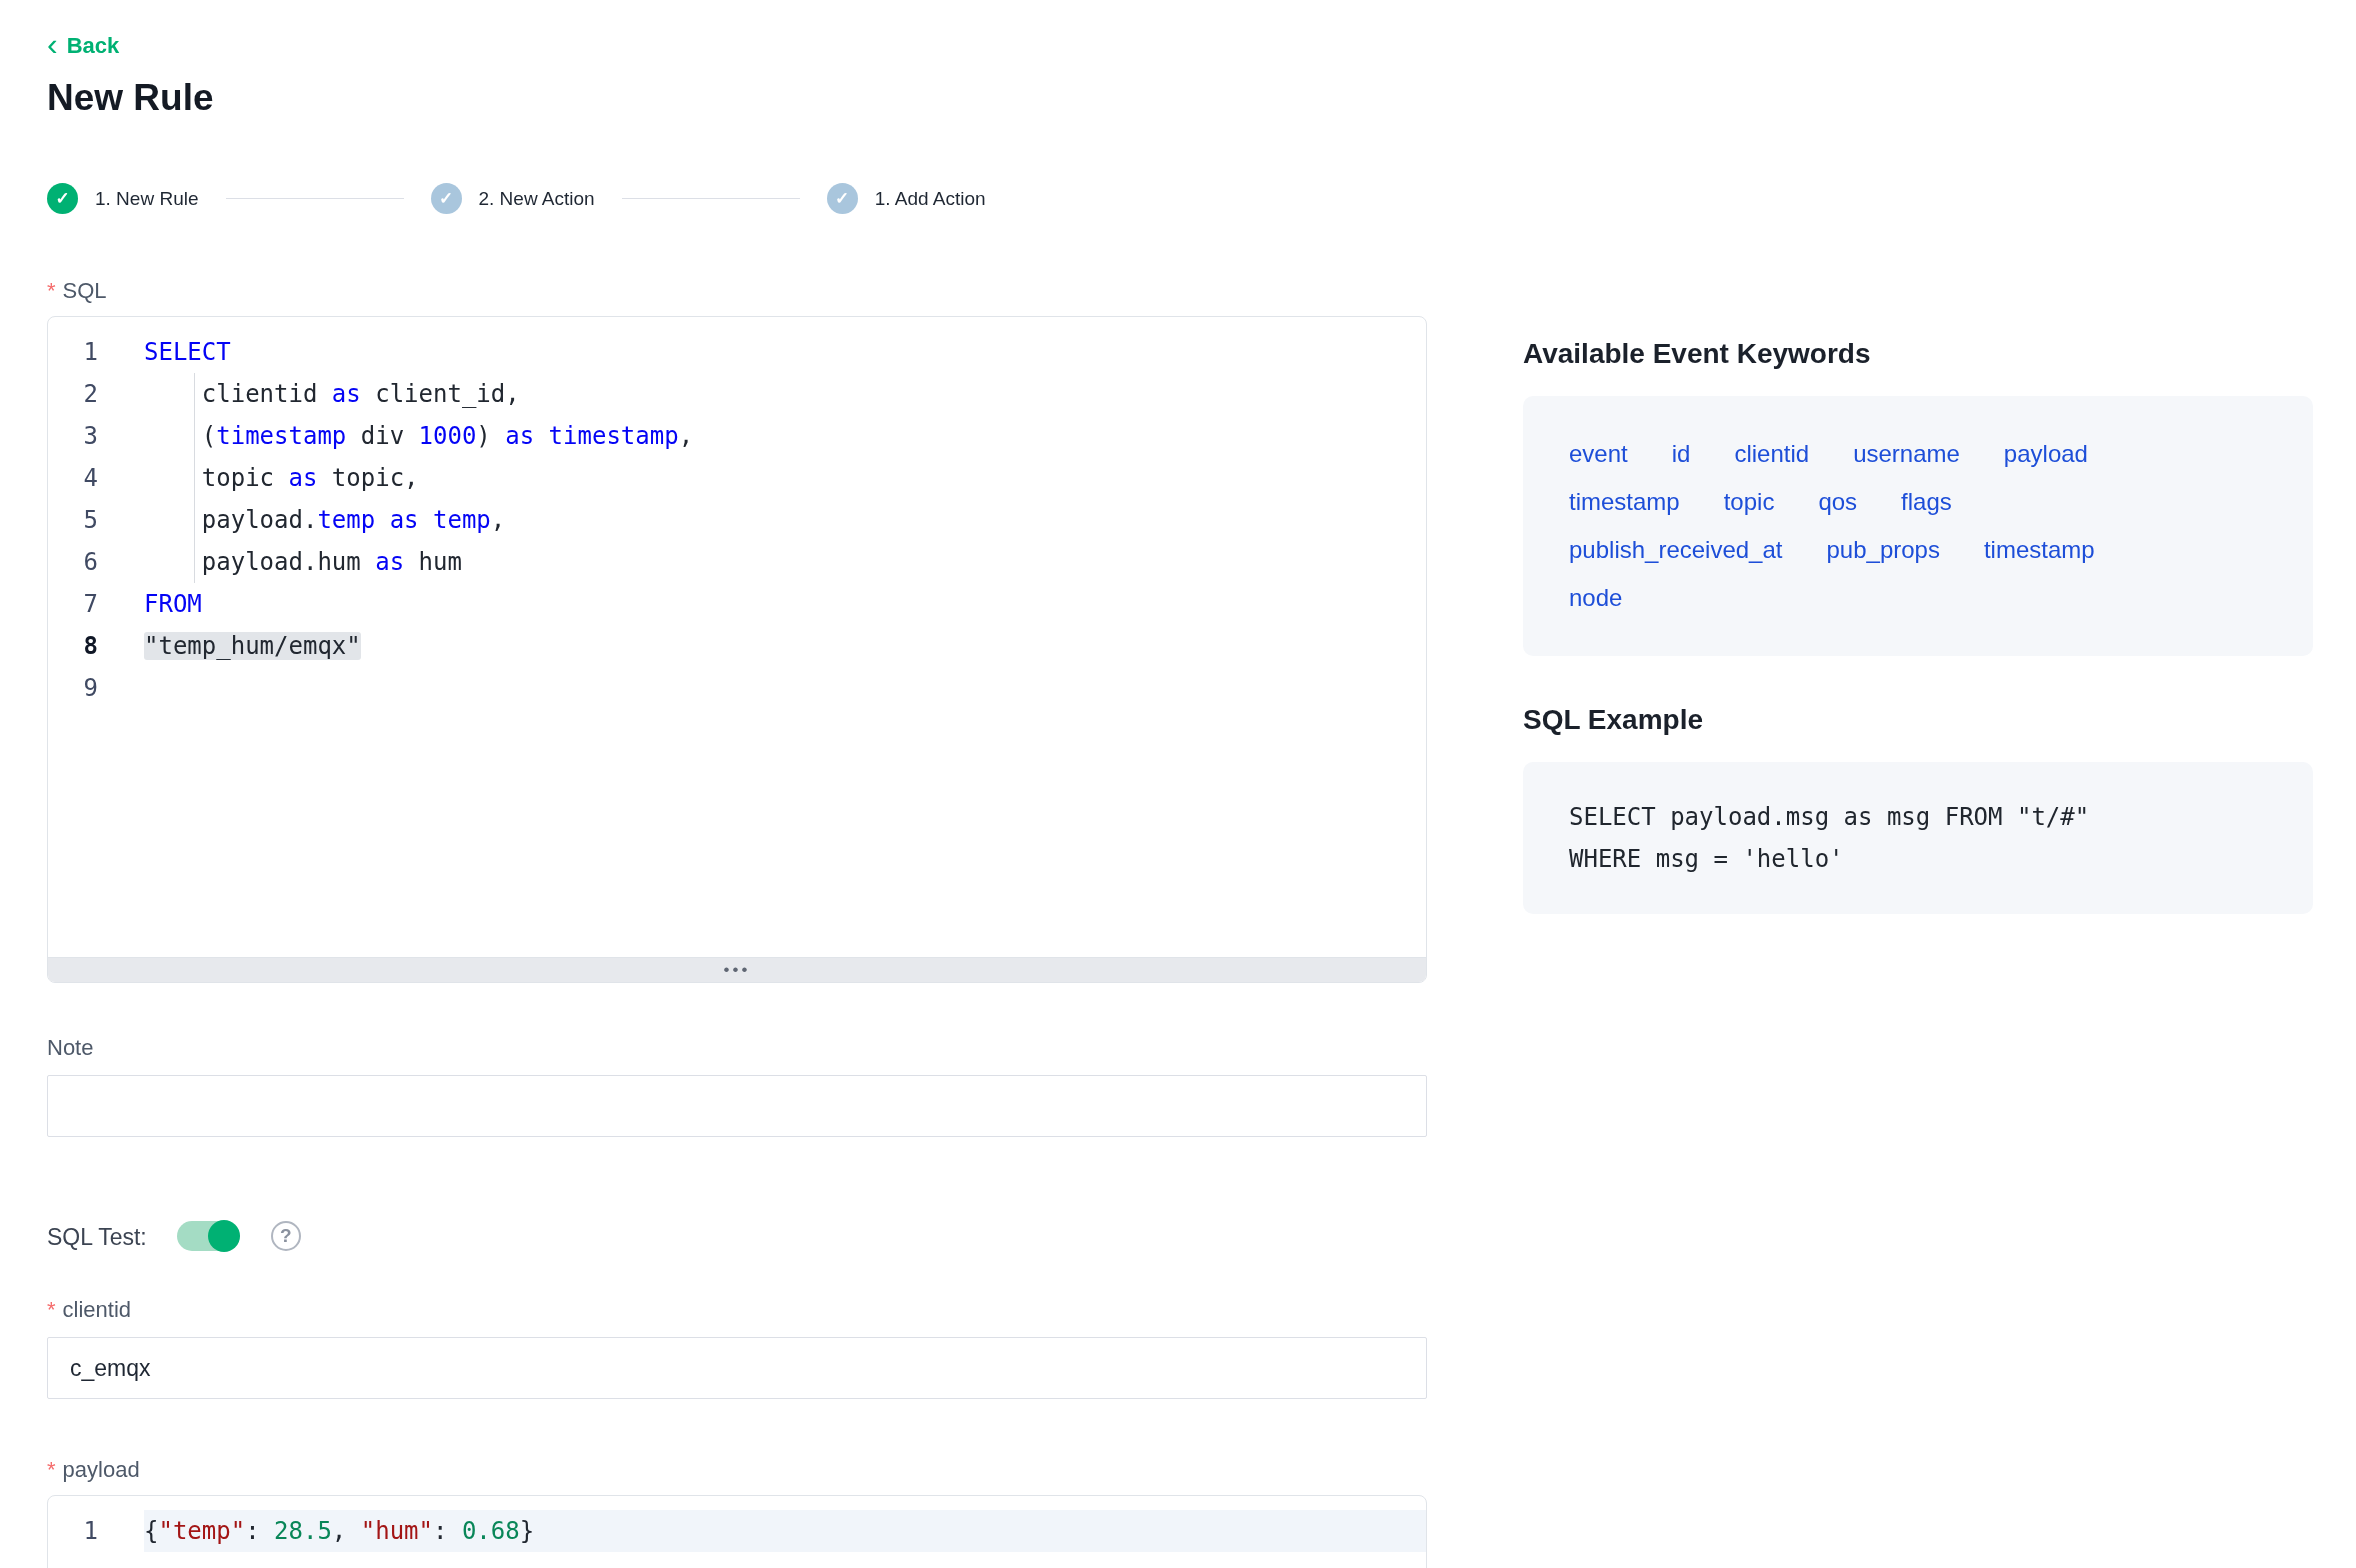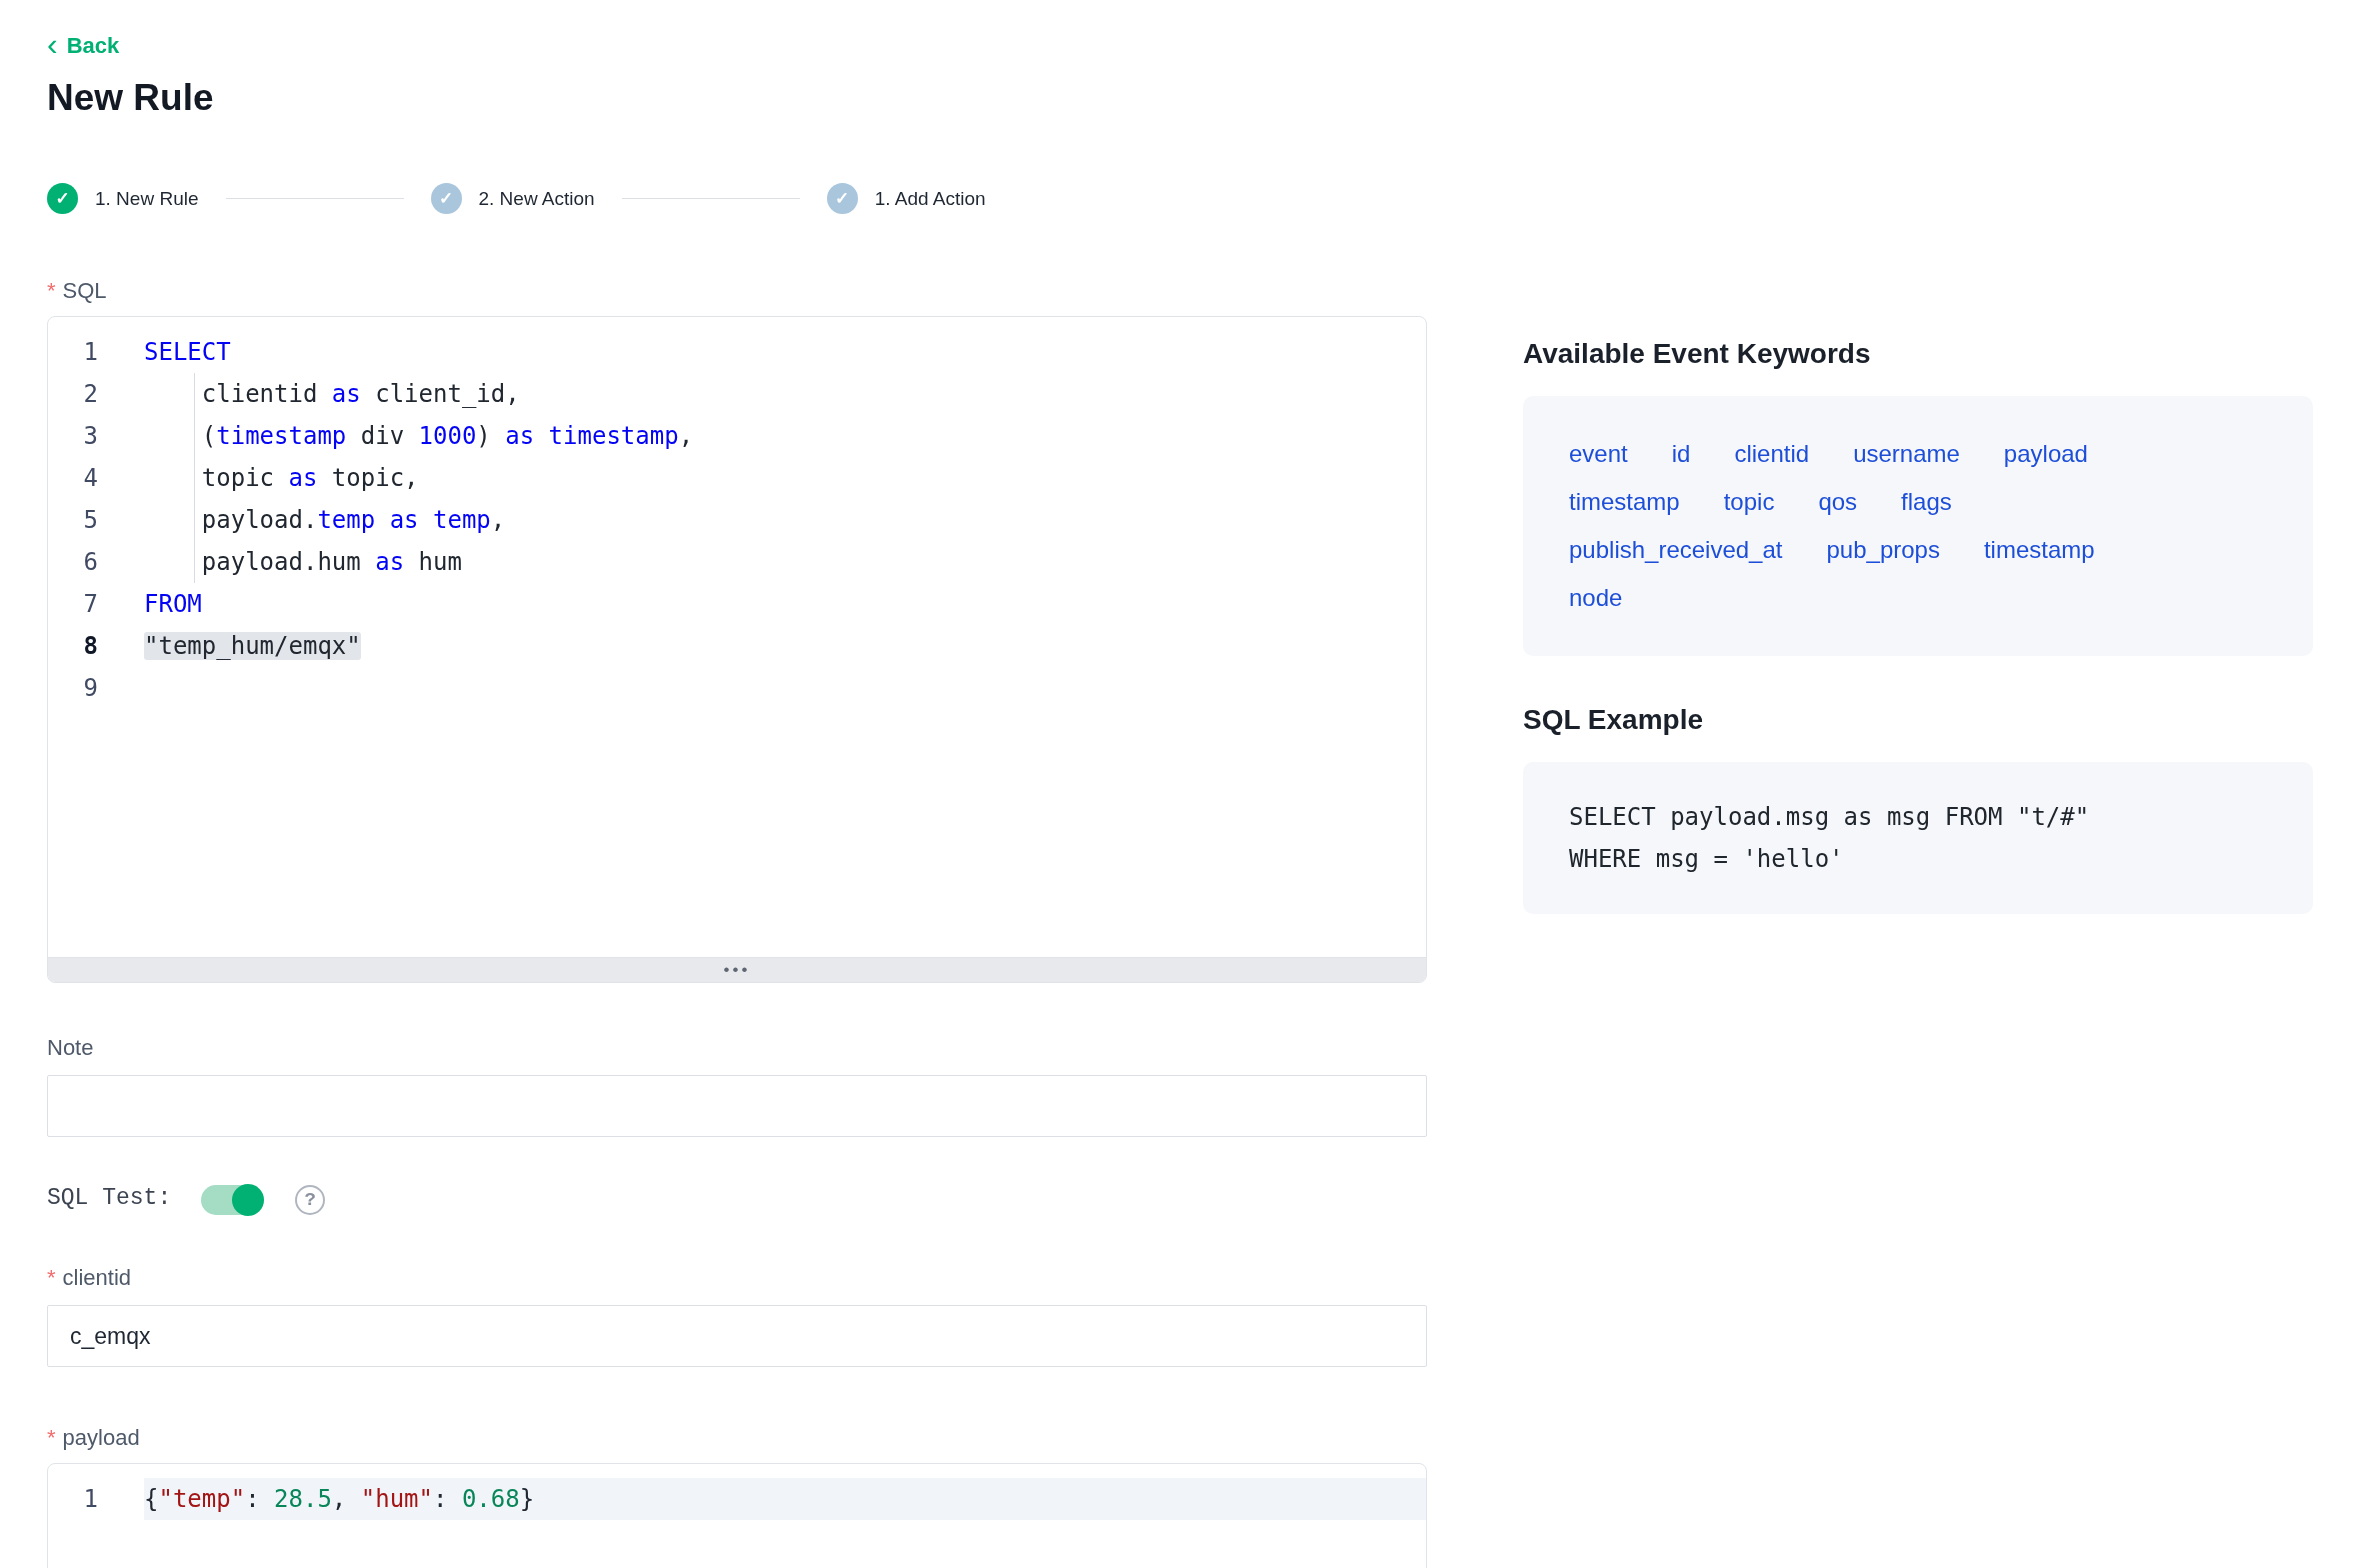--- a/index.html
+++ b/index.html
@@ -53,21 +53,21 @@
   .tk-str{color:#a31515;}
   .tk-num{color:#098658;}
   .resize-bar{height:24px;background:#e7e9ed;border-top:1px solid #e0e4e9;display:flex;align-items:center;justify-content:center;
     color:#5f6673;font-size:17px;letter-spacing:3px;cursor:row-resize;line-height:10px;}
 
   
   .text-input{margin-top:14px;width:100%;height:62px;box-sizing:border-box;border:1px solid #dcdfe6;border-radius:2px;
     font-size:23px;color:#1f2733;padding:0 22px;font-family:"Liberation Sans",sans-serif;outline:none;display:block;background:#fff;}
 
   
-  .sqltest-row{margin-top:48px;display:flex;align-items:flex-start;height:34px;font-family:Liberation Mono, monospace;}
+  .sqltest-row{margin-top:80px;display:flex;align-items:flex-end;height:34px;}
   .sqltest-label{font-size:23px;color:#3c4452;margin-right:30px;}
   .switch{width:62px;height:30px;border-radius:16px;background:#a4dcc4;position:relative;cursor:pointer;flex:none;}
   .switch .knob{position:absolute;right:-1px;top:-1px;width:32px;height:32px;border-radius:50%;background:#00b173;}
   .help{width:30px;height:30px;border-radius:50%;border:2px solid #b0b6c0;color:#8a919e;display:flex;align-items:center;justify-content:center;
     font-size:19px;font-weight:700;margin-left:32px;box-sizing:border-box;cursor:pointer;}
 
   
   .side-title{font-size:28px;font-weight:700;color:#1b212b;margin:0;}
   .side-title.second{margin-top:48px;}
   .panel{background:#f5f7fa;border-radius:10px;margin-top:26px;padding:34px 46px;}

